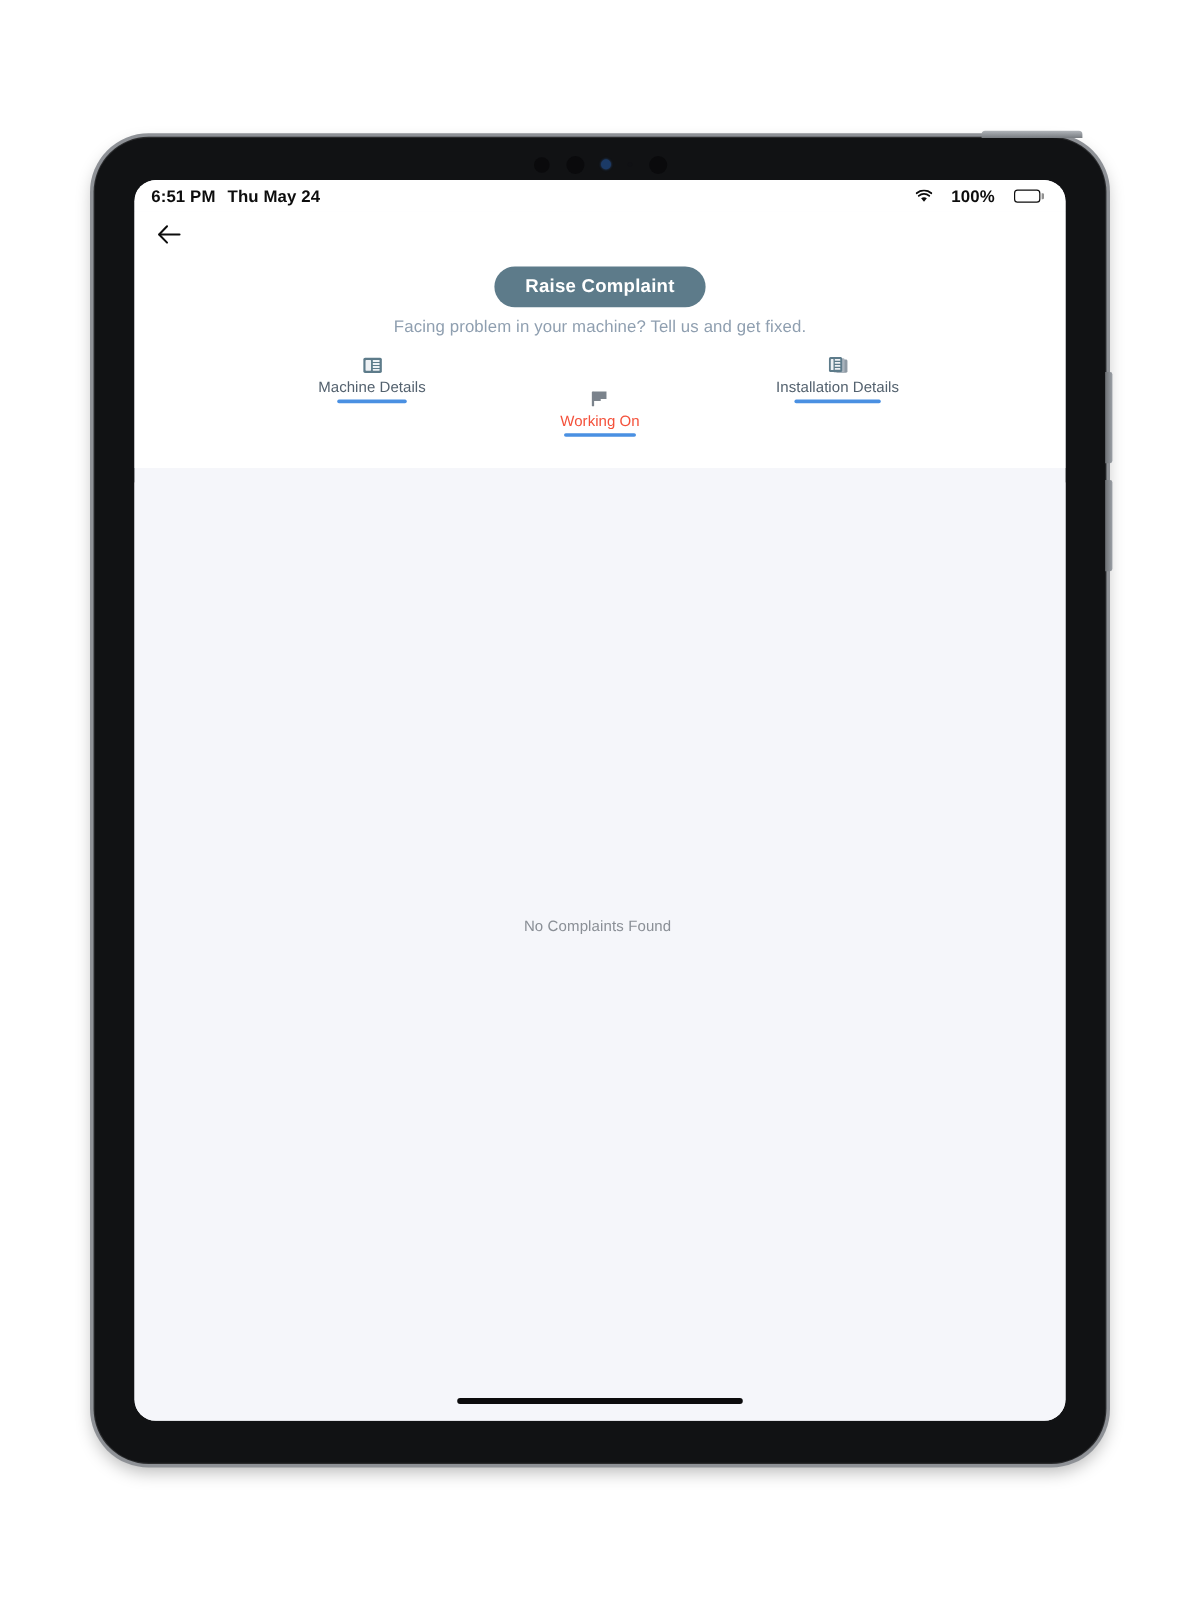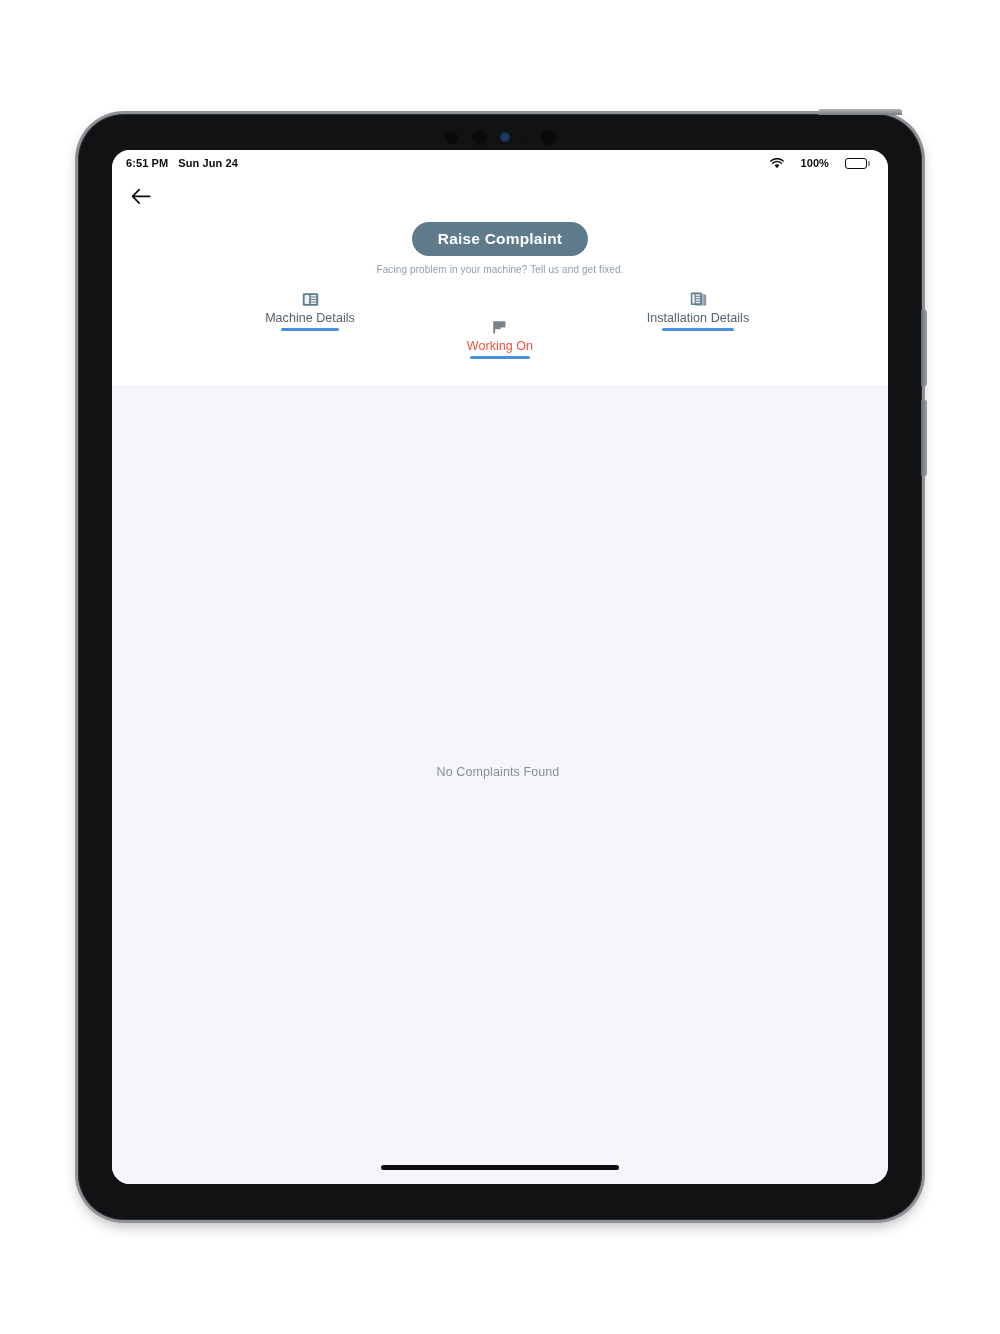--- a/index.html
+++ b/index.html
@@ -83,21 +83,21 @@
   }
 
   
   #status-bar {
     height: 26px;
     background: #ffffff;
     display: flex;
     align-items: center;
     justify-content: space-between;
     padding: 0 18px 0 14px;
-    font-size: 11px;
+    font-size: 14px;
     font-weight: bold;
     color: #0d0d0d;
     letter-spacing: .1px;
   }
   #status-left { display: flex; align-items: center; gap: 10px; }
   #status-right { display: flex; align-items: center; gap: 16px; }
 
   .wifi-icon { display: block; }
   .battery-wrap { display: flex; align-items: center; gap: 1px; }
   .battery-body {
@@ -133,21 +133,21 @@
     font-family: "Liberation Sans", sans-serif;
     font-size: 15.5px;
     font-weight: bold;
     letter-spacing: .2px;
     cursor: pointer;
   }
 
   #raise-complaint-subtitle {
     text-align: center;
     margin-top: 8px;
-    font-size: 10px;
+    font-size: 14px;
     color: #8f9fb0;
     letter-spacing: .1px;
   }
 
   
   #tab-row {
     position: relative;
     margin-top: 14px;
     height: 82px;
   }
@@ -232,21 +232,21 @@
     <span class="sensor blue"></span>
     <span class="sensor tiny"></span>
     <span class="sensor mid"></span>
   </div>
 
   <div id="screen">
 
     <div id="status-bar">
       <div id="status-left">
         <span>6:51 PM</span>
-        <span>Sun Jun 24</span>
+        <span>Thu May 24</span>
       </div>
       <div id="status-right">
         <span>
           <svg class="wifi-icon" width="14" height="11" viewBox="0 0 14 11">
             <path d="M7 10.2 L4.6 7.3 a3.7 3.7 0 0 1 4.8 0 Z" fill="#0d0d0d"></path>
             <path d="M2.6 5.2 a6.6 6.6 0 0 1 8.8 0" stroke="#0d0d0d" stroke-width="1.5" fill="none" stroke-linecap="round"></path>
             <path d="M0.8 3.0 a9.4 9.4 0 0 1 12.4 0" stroke="#0d0d0d" stroke-width="1.5" fill="none" stroke-linecap="round"></path>
           </svg>
         </span>
         <span>100%</span>

